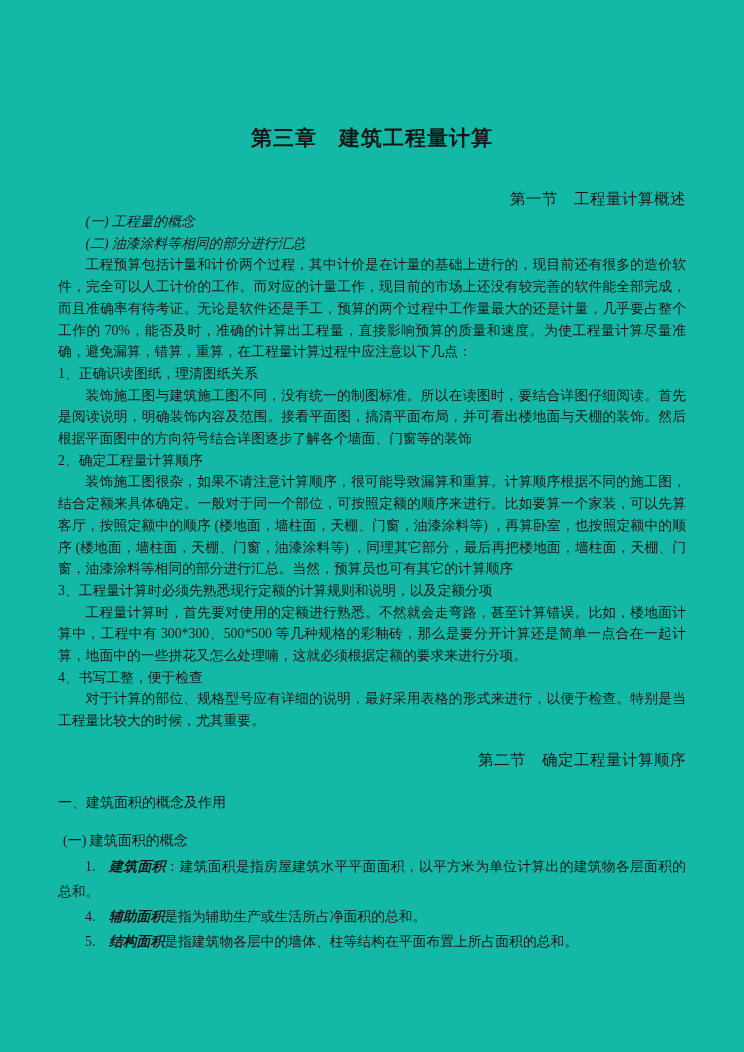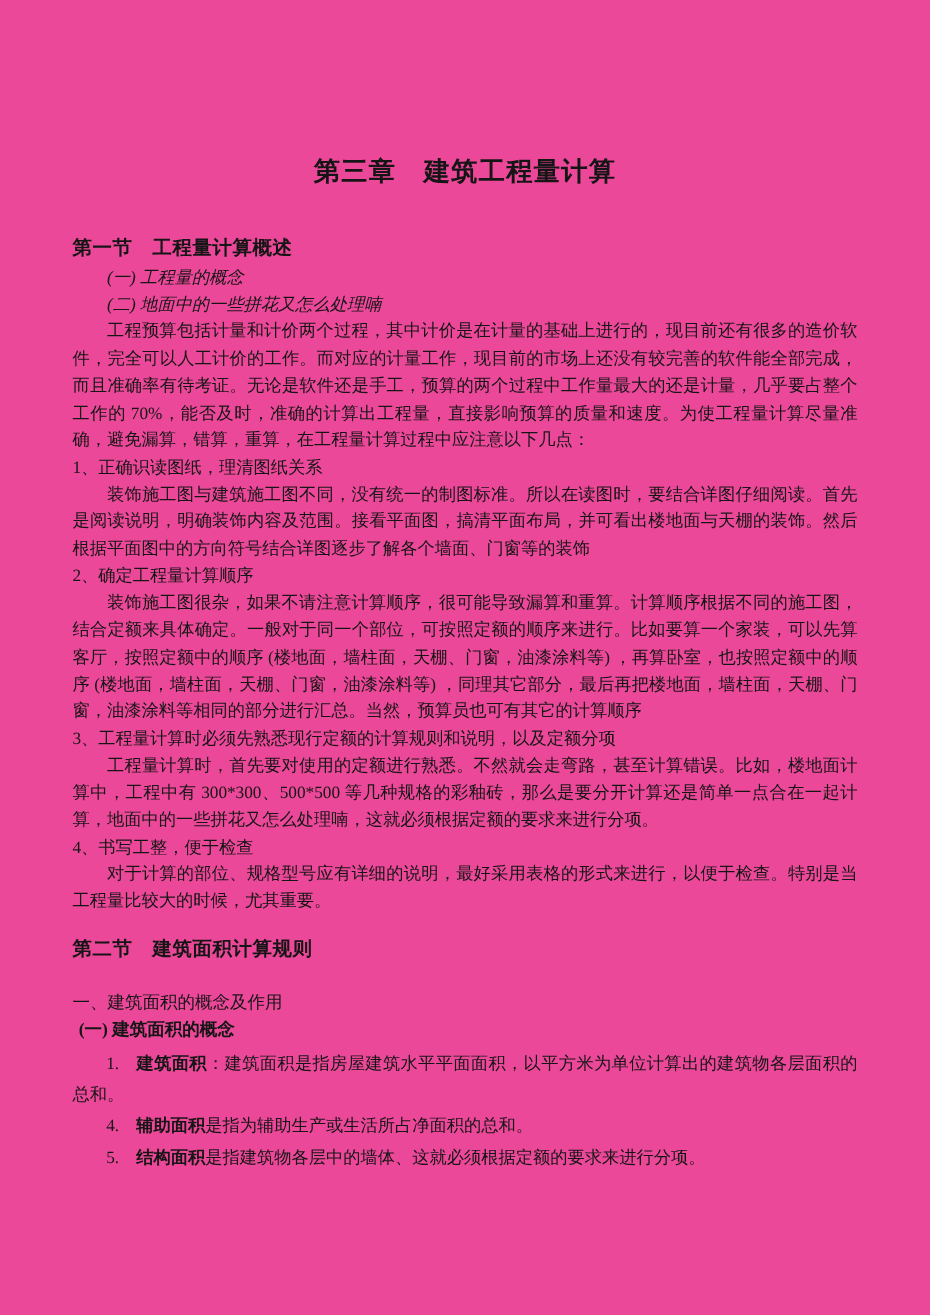--- a/index.html
+++ b/index.html
@@ -1,40 +1,40 @@
 <!DOCTYPE html>
 <html><head>
 <meta charset="utf-8">
 <style>
   html,body{margin:0;padding:0;background:#e8e8e8;}
   .page{
     width:744px;height:1052px;
     margin:0 auto;
-    background:#ec4899;
+    background:#14b8a6;
     color:#151515;
     font-family:"Liberation Serif","DejaVu Serif",serif;
     overflow:hidden;
     box-sizing:border-box;
     padding:0 58px;
   }
   .doc-title{
     margin:0;
     padding-top:124px;
     text-align:center;
     font-family:"Liberation Sans","DejaVu Sans",sans-serif;
     font-weight:bold;
     font-size:21px;
     line-height:27px;
     letter-spacing:1px;
   }
   .sec-head{
     margin:0;
-    text-align:left;
+    text-align:right;
     font-family:"Liberation Sans","DejaVu Sans",sans-serif;
-    font-weight:bold;
+    font-weight:normal;
     font-size:15.5px;
     line-height:22px;
     letter-spacing:0.5px;
   }
   .sec1{margin-top:37px;margin-bottom:1px;}
   .sec2{margin-top:17px;margin-bottom:21px;}
   .body1 p{
     margin:0;
     font-size:13.8px;
     line-height:21.7px;
@@ -42,73 +42,74 @@
   }
   .para{text-indent:2em;}
   .sub{text-indent:2em;font-style:italic;}
   .numline{text-indent:0;}
   .top-label,.sub-label{
     margin:0;
     font-size:14px;
     line-height:22px;
   }
   .top-label{margin-top:0;}
-  .sub-label{margin-top:0;margin-left:5px;font-weight:bold;}
+  .sub-label{margin-top:16px;margin-left:5px;}
   .def-list{
     margin:2px 0 0 0;
     padding:0;
     list-style:none;
   }
   .def-list li{
     font-size:13.8px;
     line-height:25px;
     text-align:justify;
   }
   .li-num{
     display:inline-block;
     width:24px;
     margin-left:27px;
   }
   .term{
     font-weight:bold;
+    font-style:italic;
   }
 </style>
 </head>
 <body>
 
 <div class="page">
 
   <h1 class="doc-title">第三章　建筑工程量计算</h1>
 
   <h2 class="sec-head sec1">第一节　工程量计算概述</h2>
 
   <div class="body1">
     <p class="sub">(一) 工程量的概念</p>
-    <p class="sub">(二) 地面中的一些拼花又怎么处理喃</p>
+    <p class="sub">(二) 油漆涂料等相同的部分进行汇总</p>
     <p class="para">工程预算包括计量和计价两个过程，其中计价是在计量的基础上进行的，现目前还有很多的造价软件，完全可以人工计价的工作。而对应的计量工作，现目前的市场上还没有较完善的软件能全部完成，而且准确率有待考证。无论是软件还是手工，预算的两个过程中工作量最大的还是计量，几乎要占整个工作的 70%，能否及时，准确的计算出工程量，直接影响预算的质量和速度。为使工程量计算尽量准确，避免漏算，错算，重算，在工程量计算过程中应注意以下几点：</p>
     <p class="numline">1、正确识读图纸，理清图纸关系</p>
     <p class="para">装饰施工图与建筑施工图不同，没有统一的制图标准。所以在读图时，要结合详图仔细阅读。首先是阅读说明，明确装饰内容及范围。接看平面图，搞清平面布局，并可看出楼地面与天棚的装饰。然后根据平面图中的方向符号结合详图逐步了解各个墙面、门窗等的装饰</p>
     <p class="numline">2、确定工程量计算顺序</p>
     <p class="para">装饰施工图很杂，如果不请注意计算顺序，很可能导致漏算和重算。计算顺序根据不同的施工图，结合定额来具体确定。一般对于同一个部位，可按照定额的顺序来进行。比如要算一个家装，可以先算客厅，按照定额中的顺序 (楼地面，墙柱面，天棚、门窗，油漆涂料等) ，再算卧室，也按照定额中的顺序 (楼地面，墙柱面，天棚、门窗，油漆涂料等) ，同理其它部分，最后再把楼地面，墙柱面，天棚、门窗，油漆涂料等相同的部分进行汇总。当然，预算员也可有其它的计算顺序</p>
     <p class="numline">3、工程量计算时必须先熟悉现行定额的计算规则和说明，以及定额分项</p>
     <p class="para">工程量计算时，首先要对使用的定额进行熟悉。不然就会走弯路，甚至计算错误。比如，楼地面计算中，工程中有 300*300、500*500 等几种规格的彩釉砖，那么是要分开计算还是简单一点合在一起计算，地面中的一些拼花又怎么处理喃，这就必须根据定额的要求来进行分项。</p>
     <p class="numline">4、书写工整，便于检查</p>
     <p class="para">对于计算的部位、规格型号应有详细的说明，最好采用表格的形式来进行，以便于检查。特别是当工程量比较大的时候，尤其重要。</p>
   </div>
 
-  <h2 class="sec-head sec2">第二节　建筑面积计算规则</h2>
+  <h2 class="sec-head sec2">第二节　确定工程量计算顺序</h2>
 
   <p class="top-label">一、建筑面积的概念及作用</p>
   <p class="sub-label">(一) 建筑面积的概念</p>
 
   <ol class="def-list">
     <li>
       <span class="li-num">1.</span><span class="term">建筑面积</span><span>：建筑面积是指房屋建筑水平平面面积，以平方米为单位计算出的建筑物各层面积的总和。</span>
     </li>
     <li>
       <span class="li-num">4.</span><span class="term">辅助面积</span><span>是指为辅助生产或生活所占净面积的总和。</span>
     </li>
     <li>
-      <span class="li-num">5.</span><span class="term">结构面积</span><span>是指建筑物各层中的墙体、这就必须根据定额的要求来进行分项。</span>
+      <span class="li-num">5.</span><span class="term">结构面积</span><span>是指建筑物各层中的墙体、柱等结构在平面布置上所占面积的总和。</span>
     </li>
   </ol>
 
 </div>
 
 </body></html>

